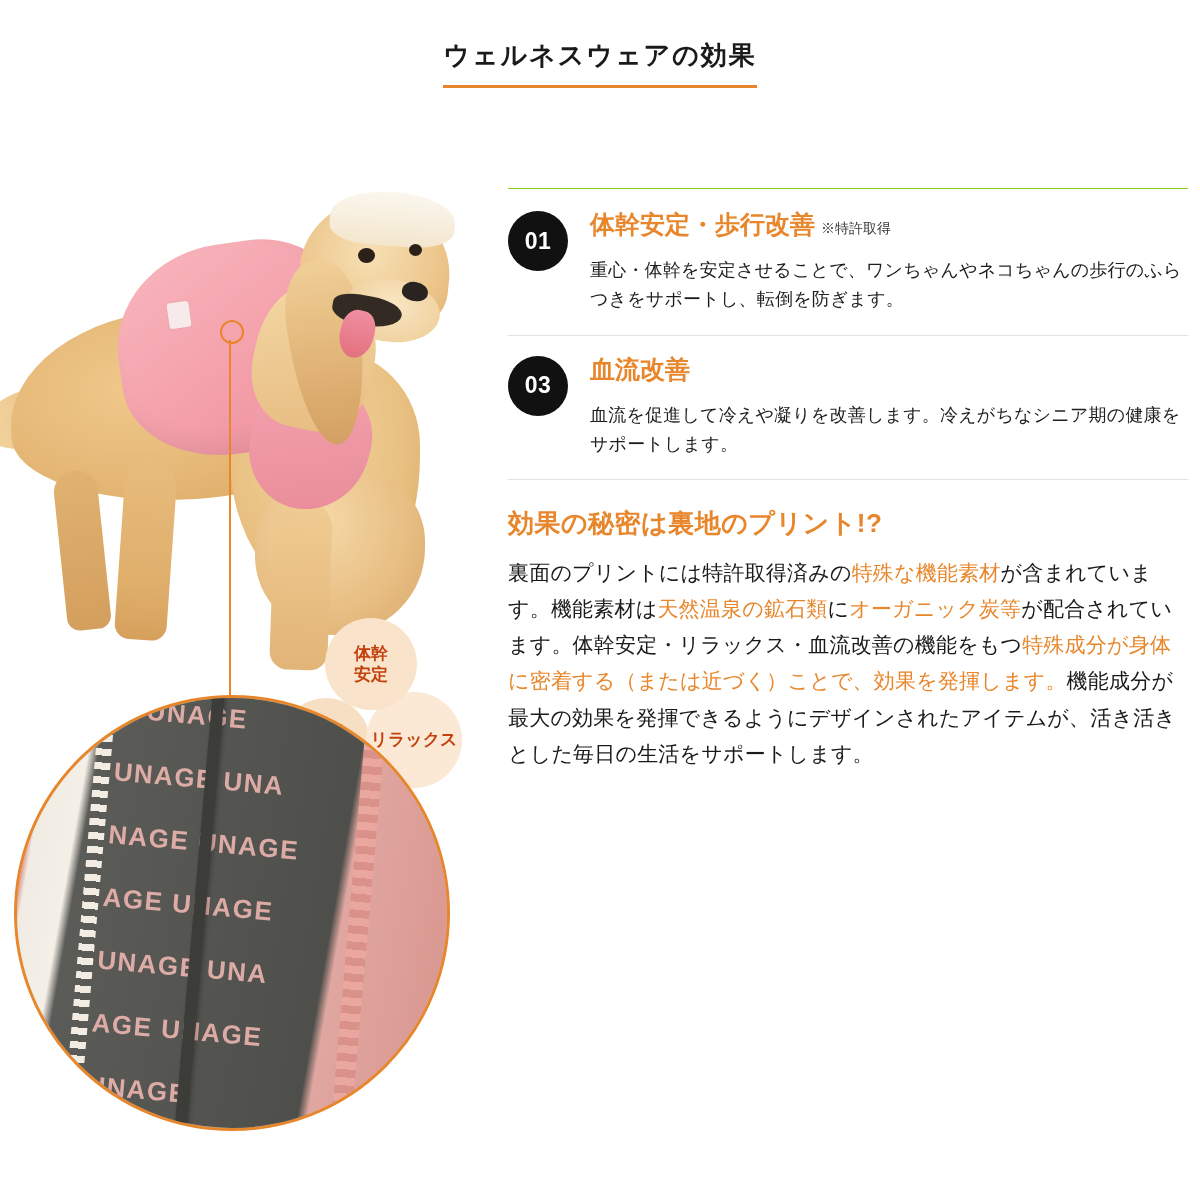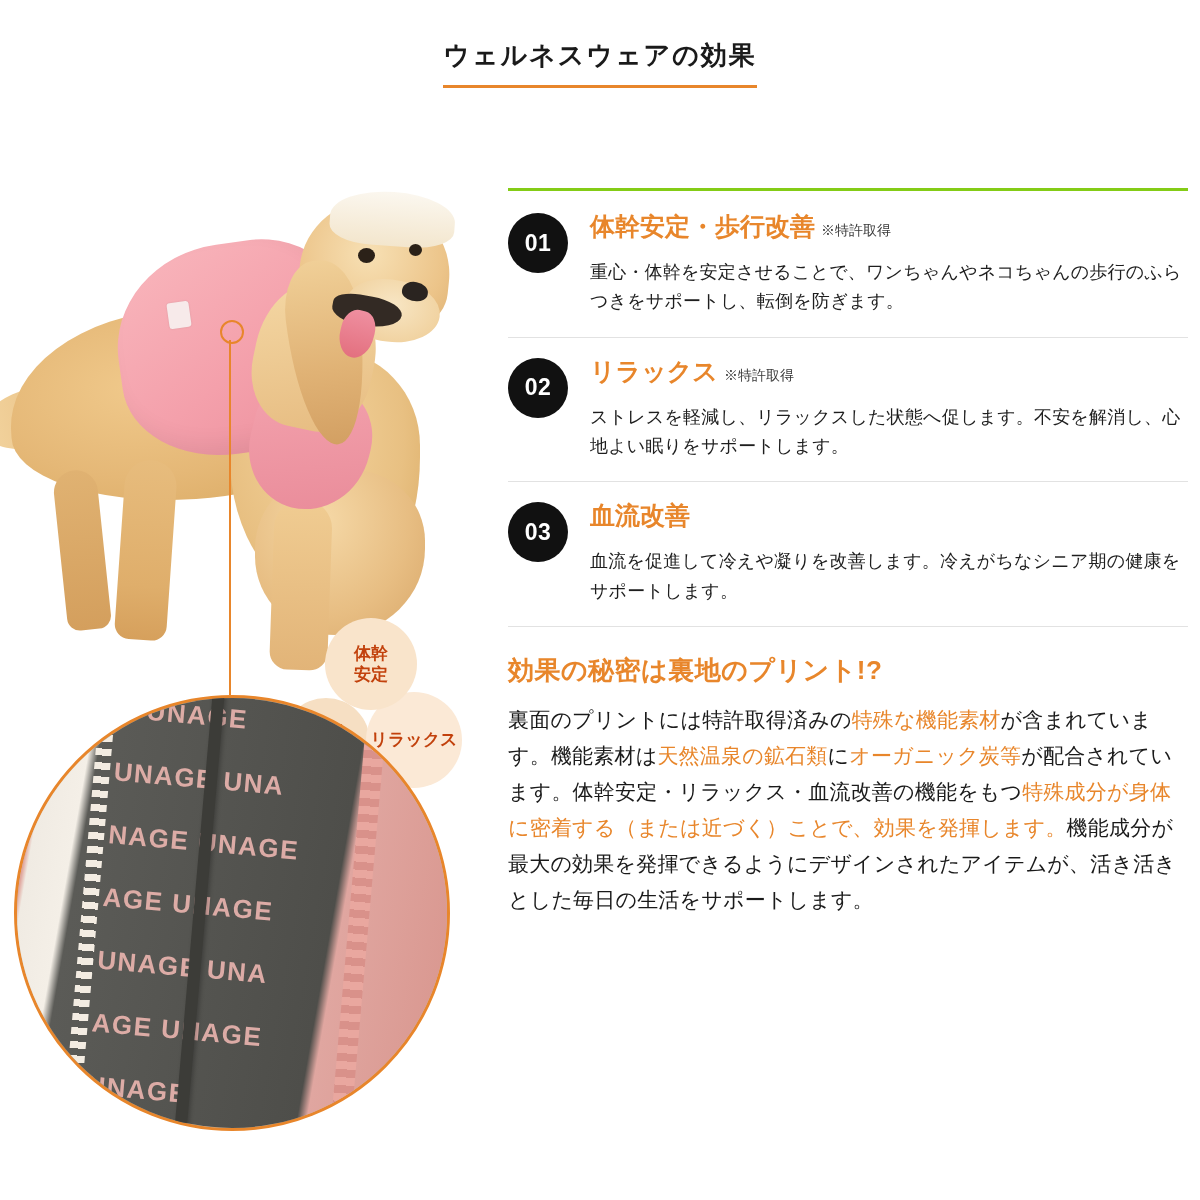--- a/index.html
+++ b/index.html
@@ -355,21 +355,21 @@
     left: 508px;
     top: 188px;
     width: 680px;
   }
   .benefit {
     display: flex;
     align-items: flex-start;
     padding: 18px 0 20px 0;
     border-bottom: 1px solid #e2e2e2;
   }
-  .benefit:first-child { border-top: 3px solid #84cc16; padding-top: 20px; }
+  .benefit:first-child { border-top: 1px solid #84cc16; padding-top: 20px; }
   .badge {
     flex: 0 0 auto;
     width: 60px;
     height: 60px;
     border-radius: 50%;
     background: #111111;
     color: #ffffff;
     font-size: 23px;
     font-weight: bold;
     display: flex;
@@ -487,29 +487,20 @@
   <div class="benefit">
     <div class="badge">01</div>
     <div class="benefit-body">
       <div class="benefit-title">
         <span>体幹安定・歩行改善</span><span class="benefit-note">※特許取得</span>
       </div>
       <div class="benefit-text">重心・体幹を安定させることで、ワンちゃんやネコちゃんの歩行のふらつきをサポートし、転倒を防ぎます。</div>
     </div>
   </div>
 
-  <div class="benefit">
-    <div class="badge">02</div>
-    <div class="benefit-body">
-      <div class="benefit-title">
-        <span>リラックス</span><span class="benefit-note">※特許取得</span>
-      </div>
-      <div class="benefit-text">ストレスを軽減し、リラックスした状態へ促します。不安を解消し、心地よい眠りをサポートします。</div>
-    </div>
-  </div>
 
   <div class="benefit">
     <div class="badge">03</div>
     <div class="benefit-body">
       <div class="benefit-title">
         <span>血流改善</span><span class="benefit-note"></span>
       </div>
       <div class="benefit-text">血流を促進して冷えや凝りを改善します。冷えがちなシニア期の健康をサポートします。</div>
     </div>
   </div>

